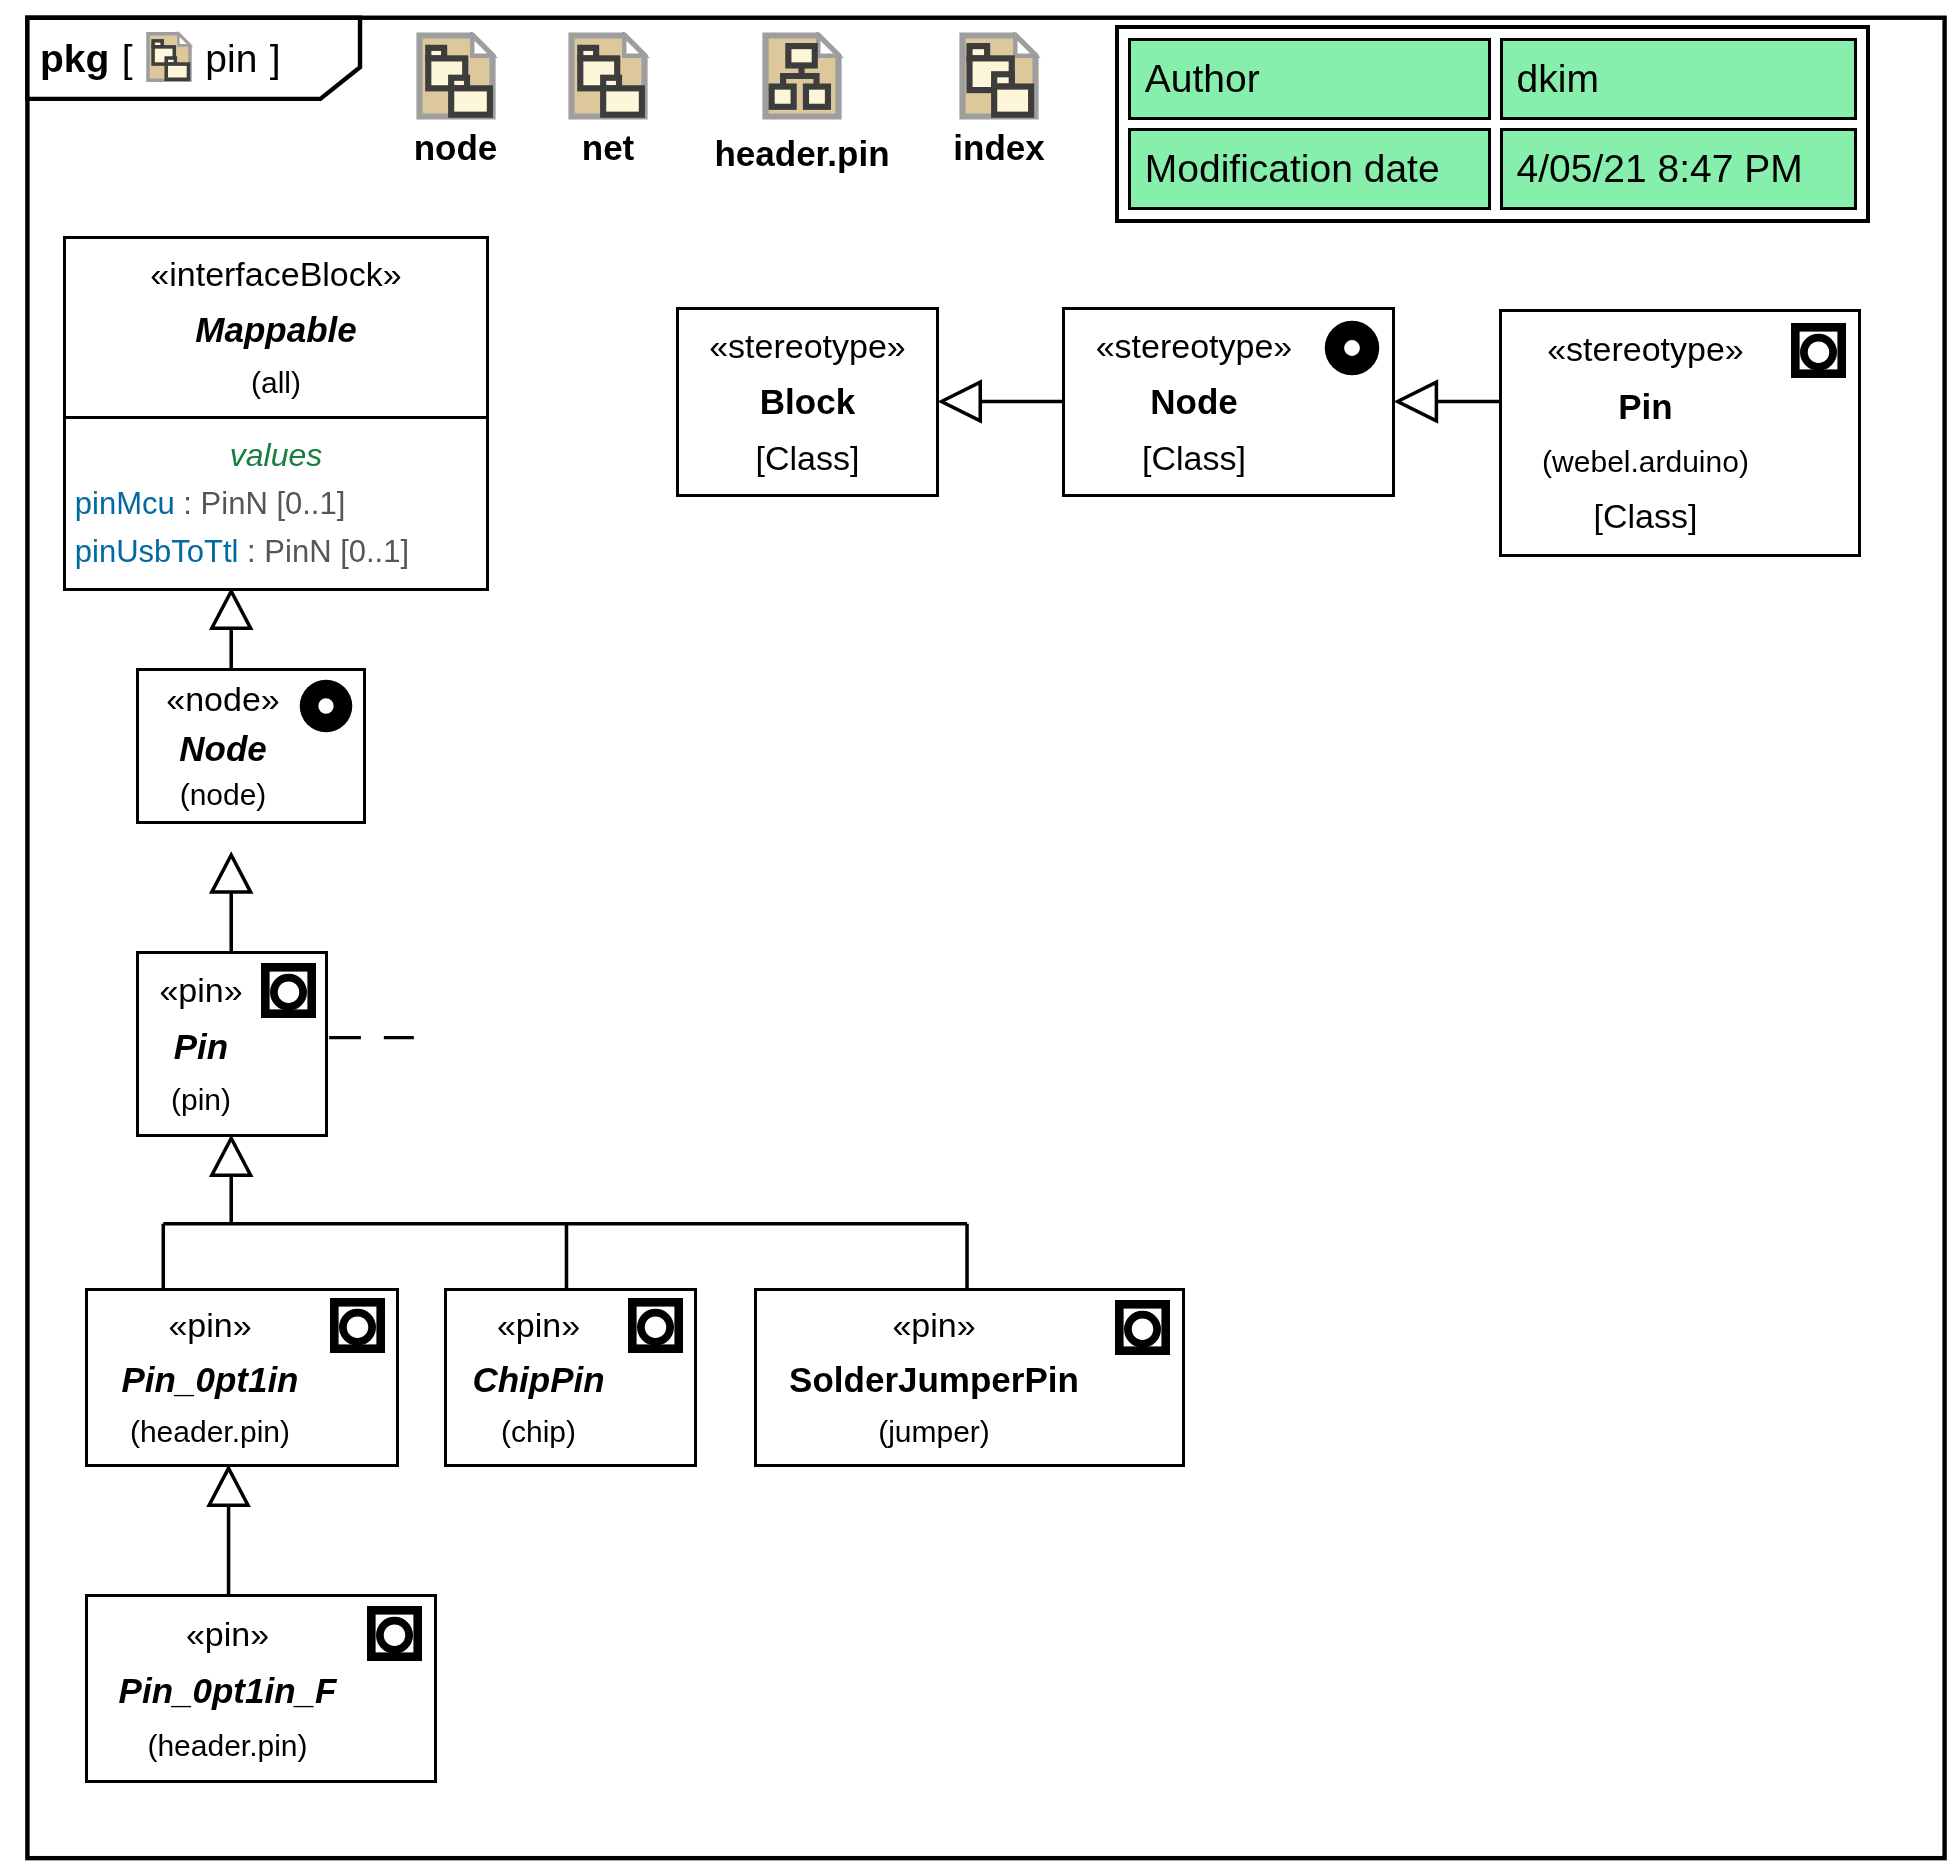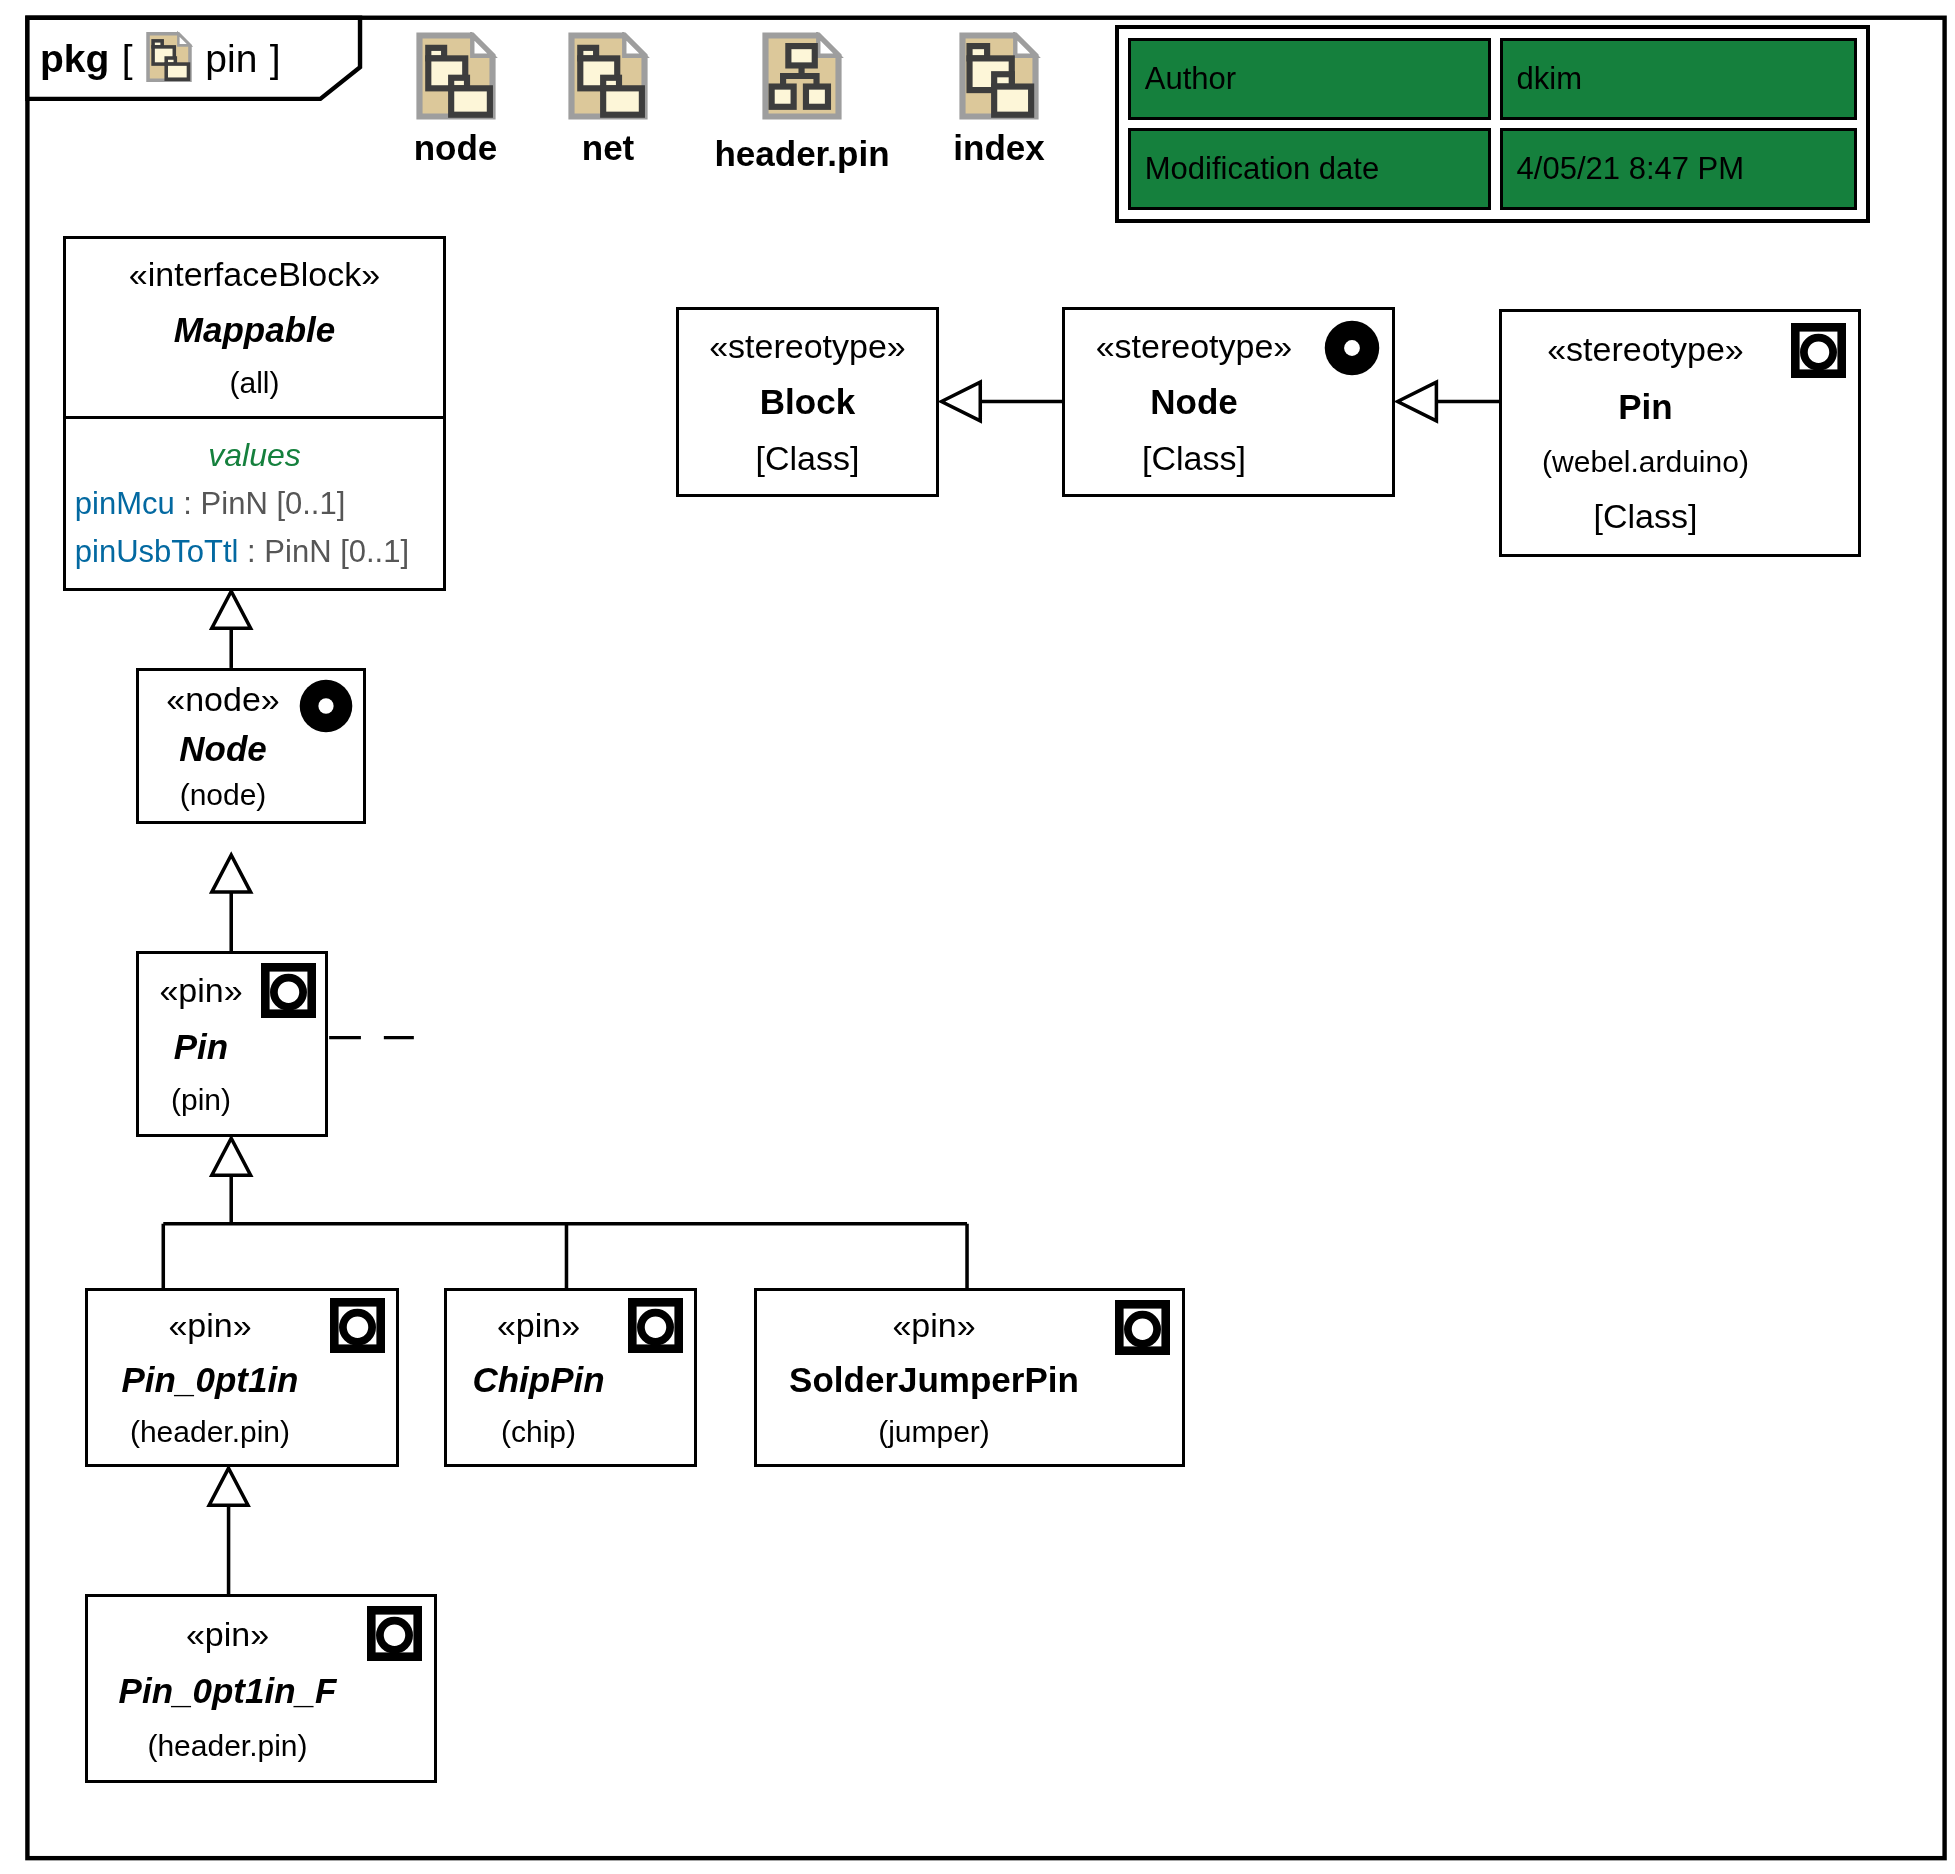--- a/index.html
+++ b/index.html
@@ -23,21 +23,21 @@
   .pal-label{font-weight:bold;font-size:35px;margin-top:5.3px;white-space:nowrap;}
 
   
   .info-table{
     position:absolute;left:1107px;top:25px;width:755px;height:198px;z-index:3;
     border:4.4px solid #000;box-sizing:border-box;background:#fff;
     display:grid;grid-template-columns:363px 1fr;grid-template-rows:1fr 1fr;
     gap:8.8px;padding:8.8px;
   }
   .info-cell{border:3.5px solid #000;display:flex;align-items:center;padding-left:14px;
-    font-size:31px;background:#15803d;box-sizing:border-box;overflow:hidden;white-space:nowrap;}
+    font-size:39px;background:#86efac;box-sizing:border-box;overflow:hidden;white-space:nowrap;}
 
   
   .uml-box{position:absolute;background:#fff;border:3.5px solid #000;box-sizing:border-box;
     text-align:center;z-index:2;display:flex;flex-direction:column;justify-content:space-evenly;}
   .uml-box .kw{font-size:34px;}
   .uml-box .nm{font-size:35px;font-weight:bold;}
   .uml-box .nm.ital{font-style:italic;}
   .uml-box .ql{font-size:30px;}
   .icon-tr{position:absolute;z-index:4;}
   .pad-icon{padding-right:69px;}
@@ -171,21 +171,21 @@
     <span class="pal-label">index</span>
   </div>
 
   <div class="info-table">
     <div class="info-cell">Author</div>
     <div class="info-cell">dkim</div>
     <div class="info-cell">Modification date</div>
     <div class="info-cell">4/05/21 8:47 PM</div>
   </div>
 
-  <div class="uml-box" style="left:55px;top:236px;width:383px;height:355px;justify-content:flex-start;">
+  <div class="uml-box" style="left:55px;top:236px;width:426px;height:355px;justify-content:flex-start;">
     <div class="cmp-top">
       <div class="kw">«interfaceBlock»</div>
       <div class="nm ital">Mappable</div>
       <div class="ql">(all)</div>
     </div>
     <div class="cmp-bot">
       <div class="values-cap">values</div>
       <div class="slot"><span class="sn">pinMcu</span><span class="st"> : PinN [0..1]</span></div>
       <div class="slot"><span class="sn">pinUsbToTtl</span><span class="st"> : PinN [0..1]</span></div>
     </div>

